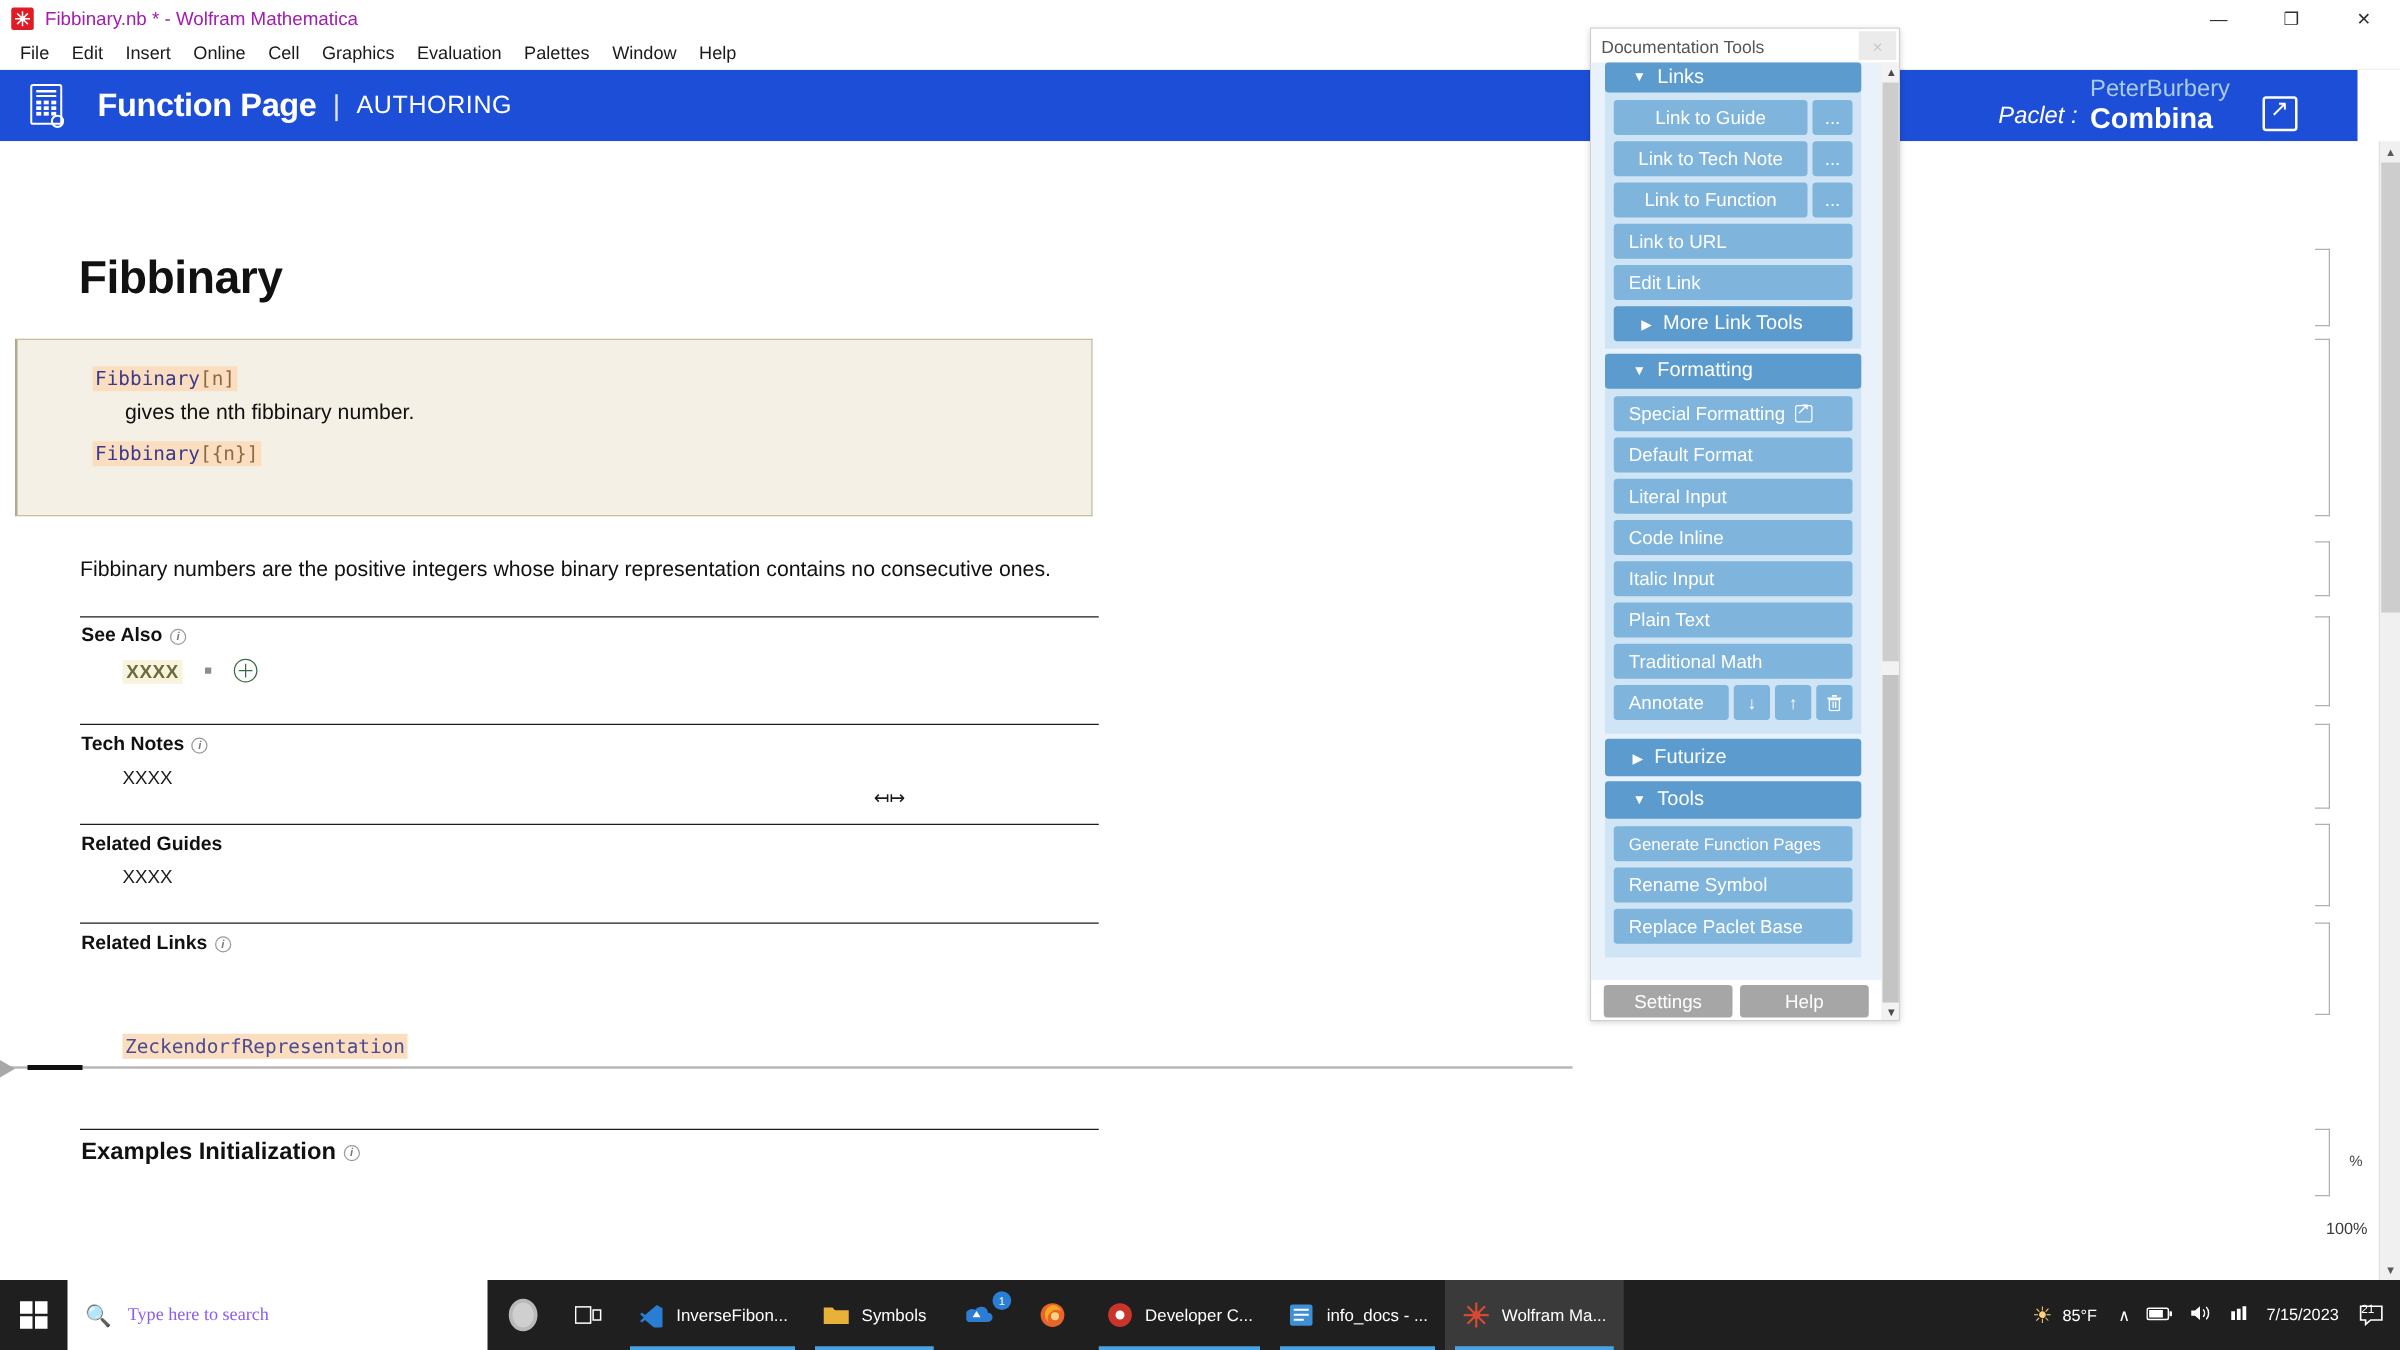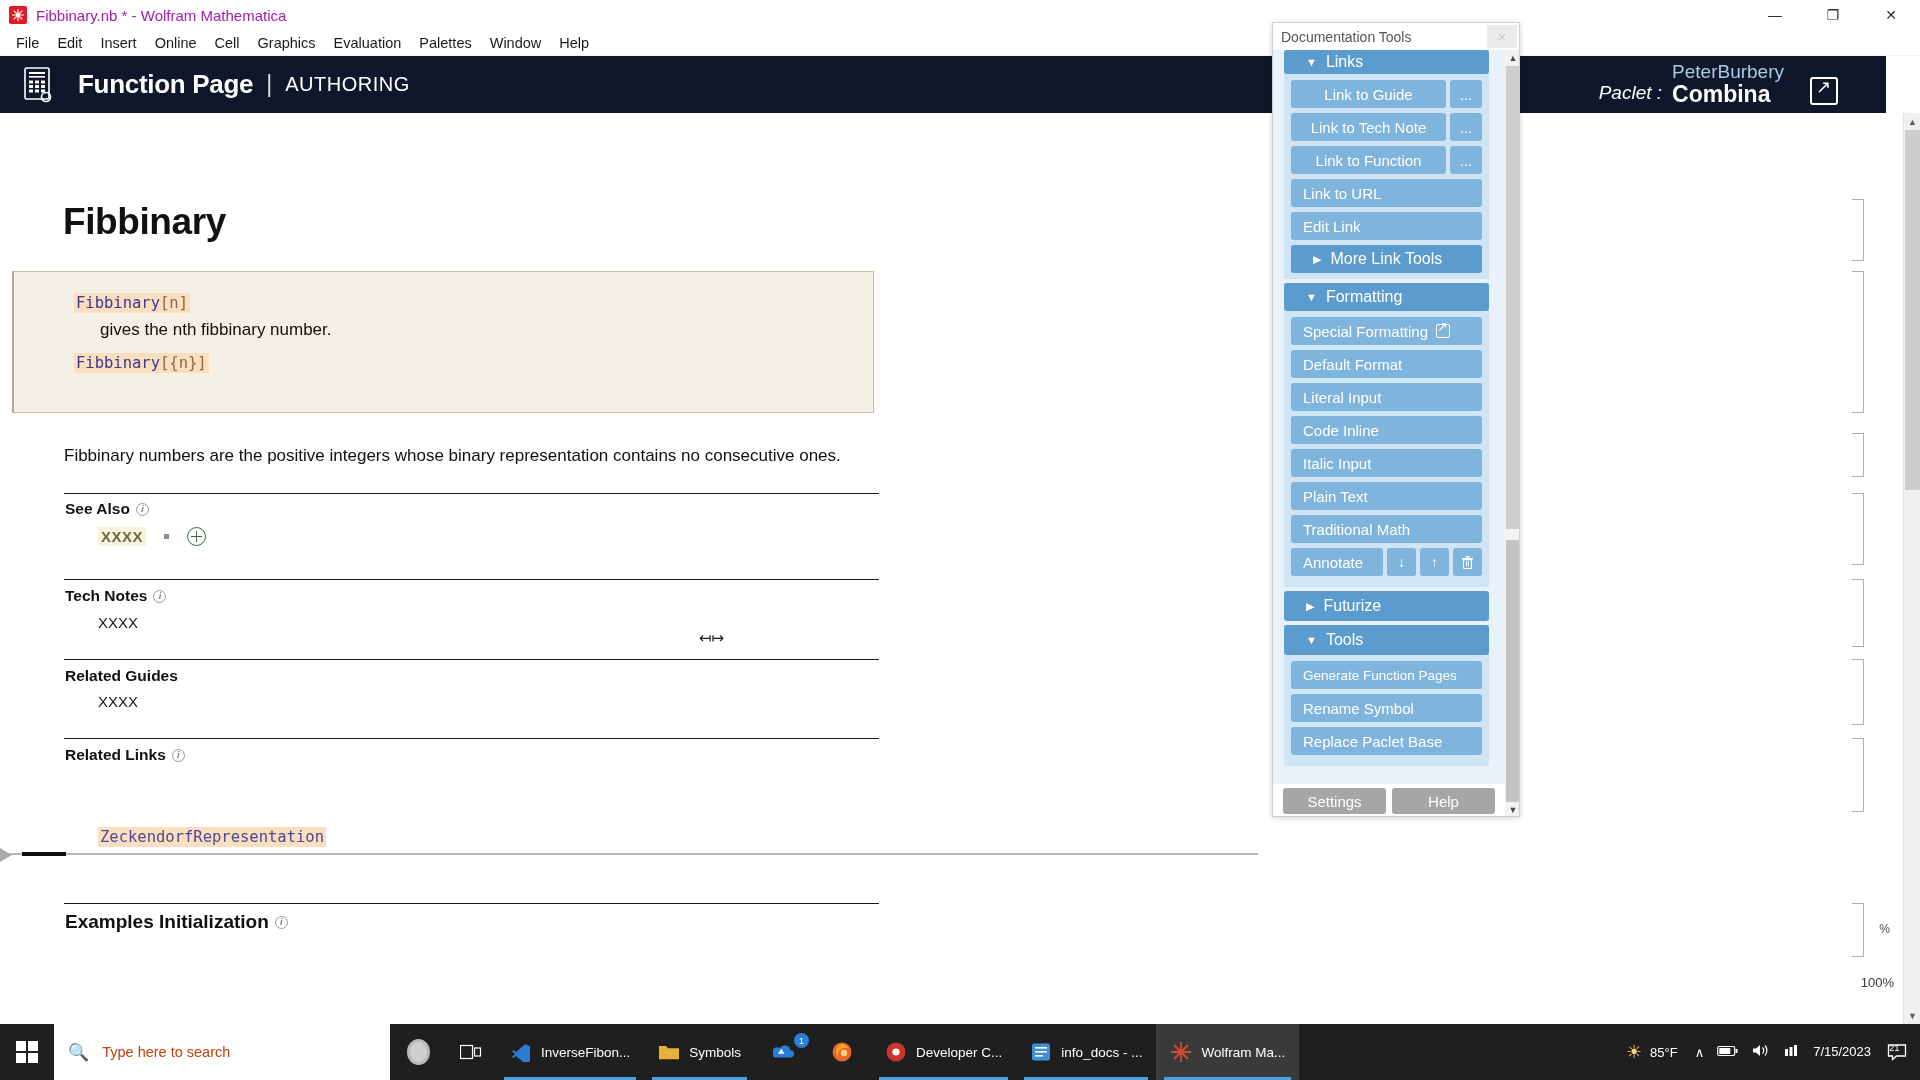--- a/index.html
+++ b/index.html
@@ -40,21 +40,21 @@
 
   
   .notebook {
     position: absolute; top: 56px; left: 0; width: 1920px; height: 968px;
     background: #ffffff; overflow: hidden;
   }
 
   
   .doc-banner {
     position: absolute; top: 0; left: 0; width: 1886px; height: 57px;
-    background: #0f172a; color: #ffffff;
+    background: #1d4ed8; color: #ffffff;
     display: flex; align-items: center;
   }
   .banner-icon {
     margin-left: 22px; width: 34px; height: 36px; position: relative;
   }
   .banner-icon svg { display: block; }
   .banner-title {
     margin-left: 22px; font-size: 26px; font-weight: bold; letter-spacing: -0.3px;
   }
   .banner-sep { margin: 0 13px; font-size: 23px; opacity: .85; font-weight: 300;}
@@ -297,21 +297,21 @@
   .start .winlogo {
     width: 22px; height: 22px; display: grid; grid-template-columns: 1fr 1fr;
     grid-template-rows: 1fr 1fr; gap: 2.5px;
   }
   .start .winlogo i { background: #ffffff; display: block; }
   .search-box {
     width: 336px; height: 56px; background: #ffffff; display: flex; align-items: center;
     padding-left: 14px; gap: 13px;
   }
   .search-box .sico { font-size: 17px; color: #1a1a1a; }
-  .search-box .stext { font-size: 14.5px; color: #c2410c; }
+  .search-box .stext { font-size: 14.5px; color: #8b5cf6; font-family: Liberation Serif, serif; }
   .cortana {
     width: 56px; height: 56px; display: flex; align-items: center; justify-content: center;
   }
   .cortana .ring {
     width: 23px; height: 26px; border-radius: 50%; background: #cfcfcf;
     border: 3px solid #b9b9b9;
   }
   .taskview {
     width: 50px; height: 56px; display: flex; align-items: center; justify-content: center;
     color: #ffffff; font-size: 19px;

